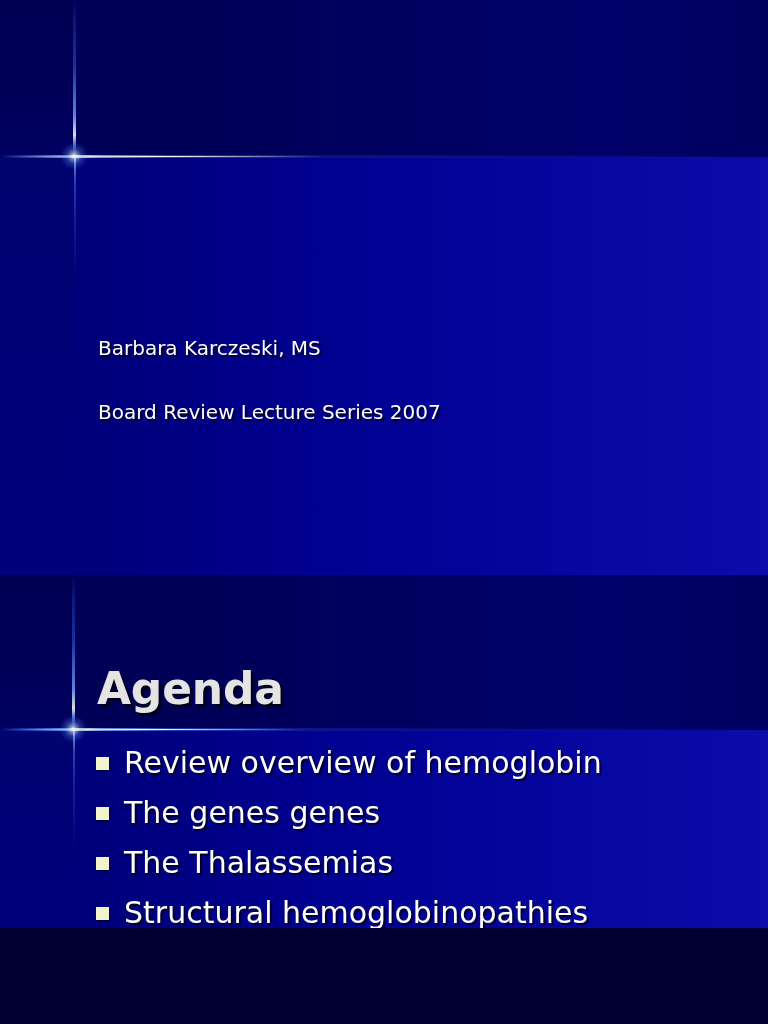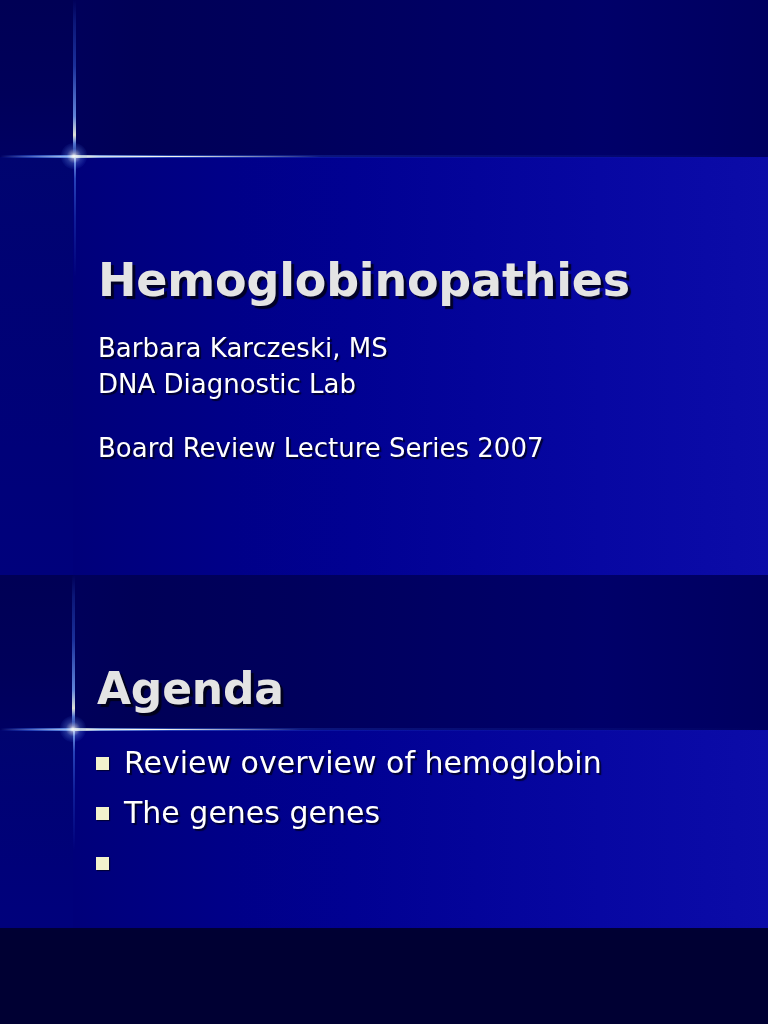--- a/index.html
+++ b/index.html
@@ -173,21 +173,21 @@
     top: 59px;          
     font-size: 44px;
     line-height: 52px;
   }
 
   .subtitle-block {
     position: absolute;
     left: 98px;
     top: 330px;
     color: #ffffff;
-    font-size: 26px;
+    font-size: 20px;
     line-height: 36px;
     text-shadow: 2px 2px 1px rgba(0,0,12,0.72);
     white-space: nowrap;
   }
   .subtitle-line { display: block; }
   .subtitle-gap  { display: block; height: 28px; }
 
   
   .bullet-list {
     position: absolute;
@@ -232,25 +232,23 @@
     <div class="bg-upperleft" style="width:73px; height:157px;"></div>
     <div class="bg-lowerleft" style="width:73px; top:157px; bottom:0;"></div>
 
     <div class="cross-h" style="top:155px;"></div>
     <div class="cross-h-core" style="top:156px; left:0px; width:320px;"></div>
     <div class="cross-v" style="left:73px; top:0px; height:157px;"></div>
     <div class="cross-v-lower" style="left:74px; top:157px; height:120px;"></div>
     <div class="cross-star" style="left:61px; top:143px;"></div>
 
     <div class="text-layer">
-      <h1 class="slide-title" id="title-main">Hemoglobinopathies</h1>
 
       <div class="subtitle-block">
         <span class="subtitle-line">Barbara Karczeski, MS</span>
-        <span class="subtitle-line">DNA Diagnostic Lab</span>
         <span class="subtitle-gap"></span>
         <span class="subtitle-line">Board Review Lecture Series 2007</span>
       </div>
     </div>
   </section>
 
   <section class="slide" id="slide-agenda">
 
     <div class="bg-base"></div>
     <div class="bg-top" style="height:155px;"></div>
@@ -271,18 +269,23 @@
         <li class="bullet-item">
           <span class="bullet-marker"></span>
           <span class="bullet-text">Review overview of hemoglobin</span>
         </li>
         <li class="bullet-item">
           <span class="bullet-marker"></span>
           <span class="bullet-text">The genes genes</span>
         </li>
         <li class="bullet-item">
           <span class="bullet-marker"></span>
+          <span class="bullet-text">The Thalassemias</span>
+        </li>
+        <li class="bullet-item">
+          <span class="bullet-marker"></span>
+          <span class="bullet-text">Structural hemoglobinopathies</span>
         </li>
       </ul>
     </div>
   </section>
 
 </div>
 
 </body></html>

